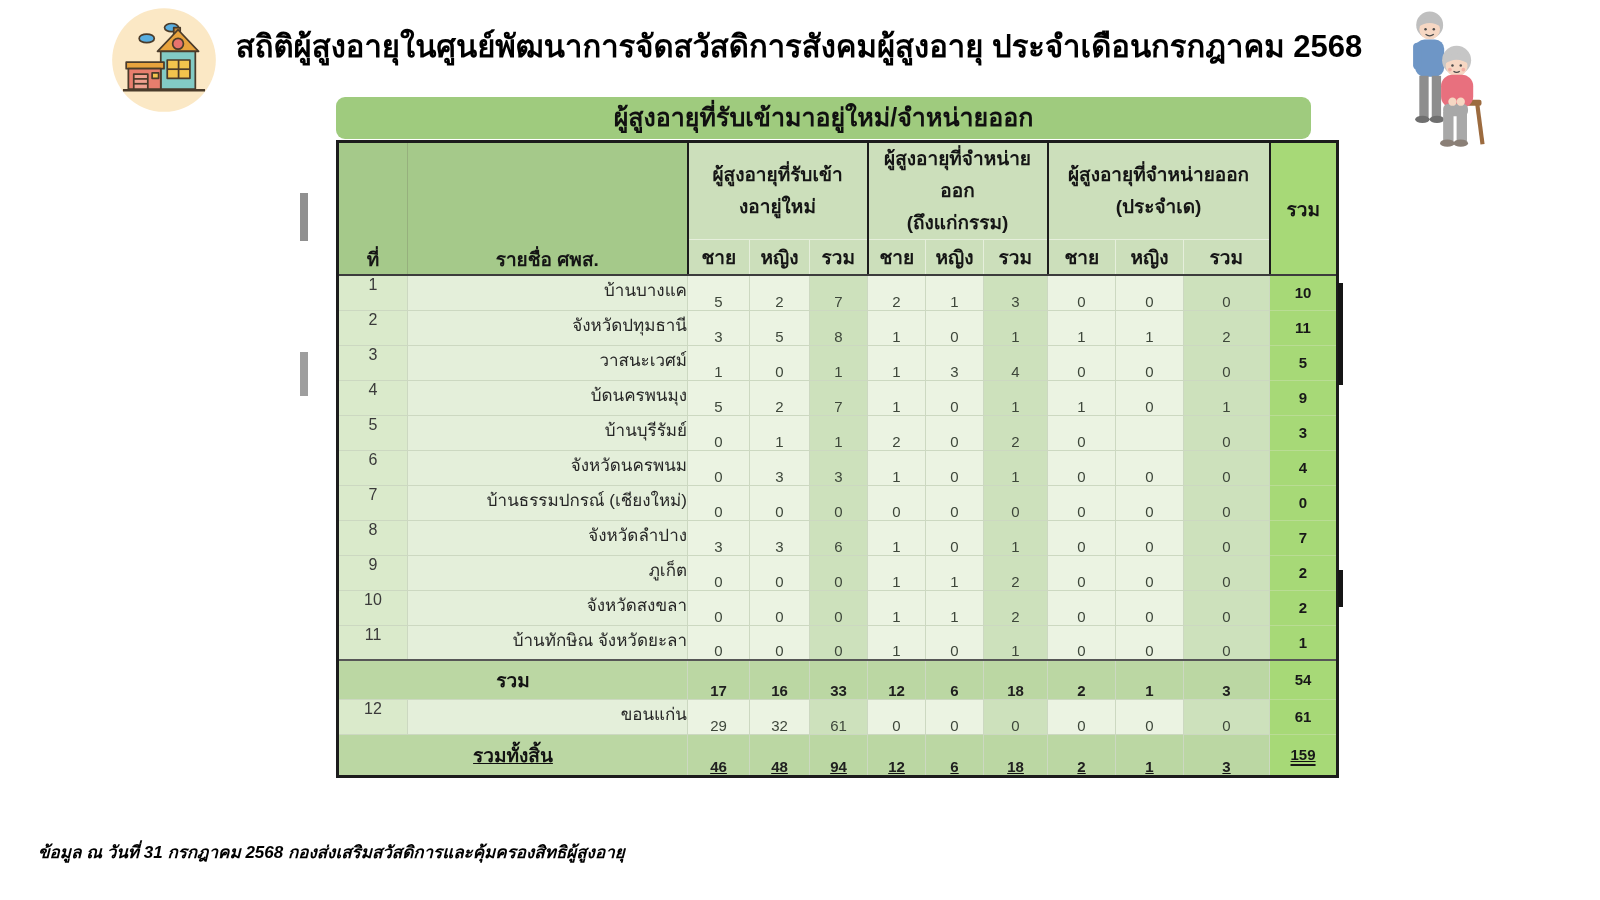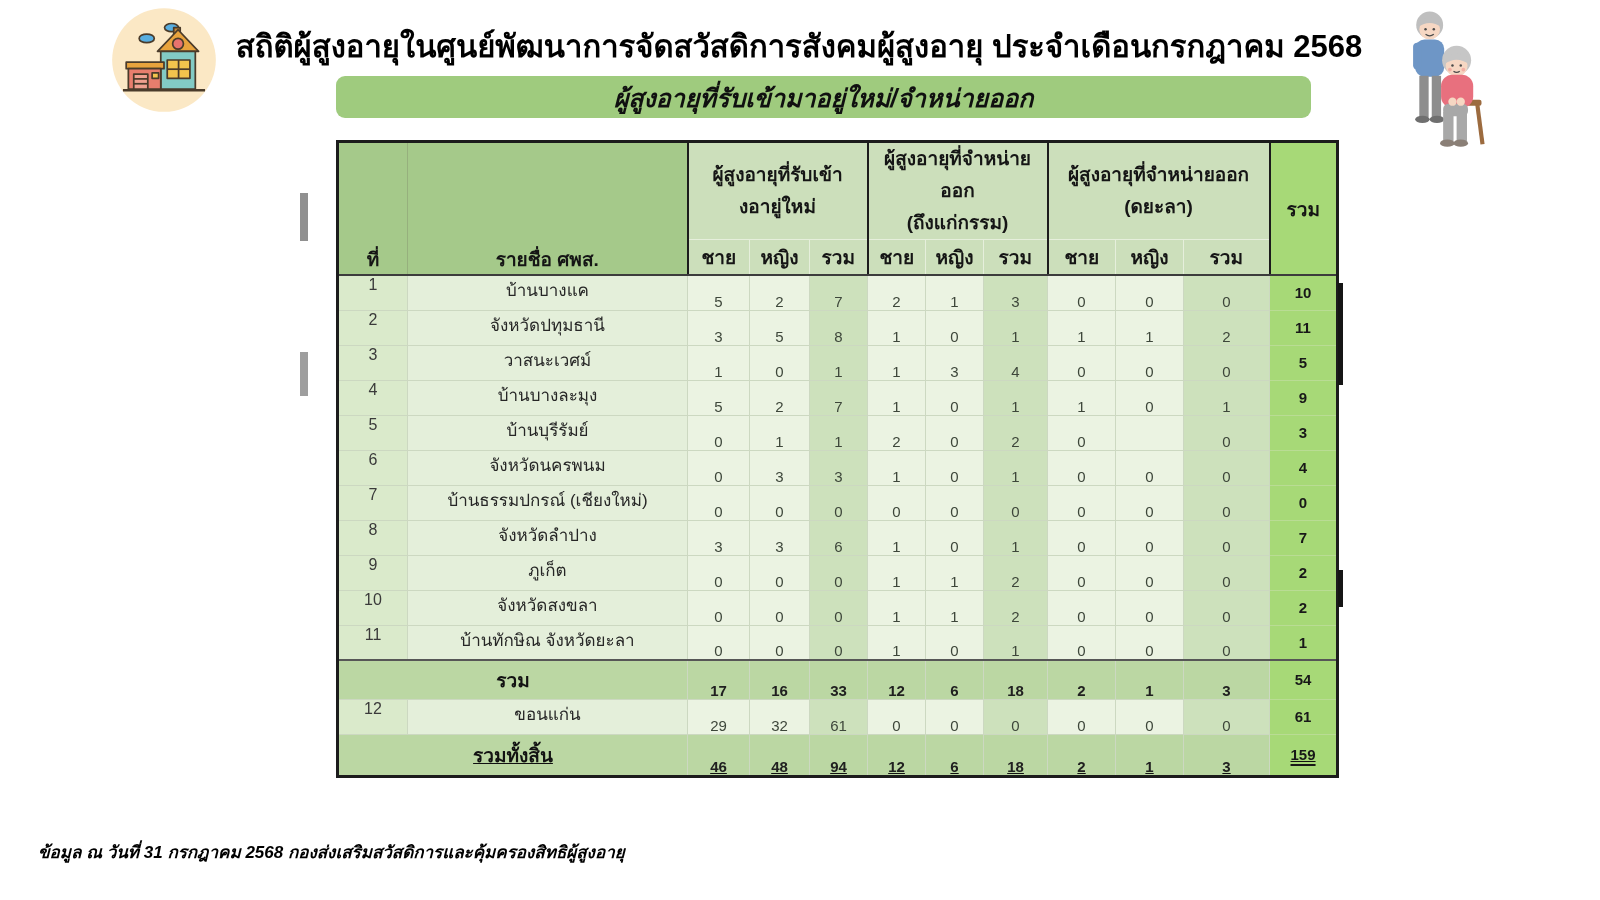--- a/index.html
+++ b/index.html
@@ -8,23 +8,23 @@
     font-family:"Liberation Sans","DejaVu Sans",sans-serif;color:#111;
   }
   .stage{position:absolute;inset:0;padding-left:12px;}
 
   
   .badge-left{position:absolute;left:110px;top:6px;width:108px;height:108px;}
   .title{position:absolute;left:228px;right:230px;top:27px;text-align:center;
          font-size:31px;font-weight:bold;color:#000;line-height:1.3;}
   .couple{position:absolute;left:1382px;top:8px;width:114px;height:146px;}
 
-  .banner{position:absolute;left:336px;top:76px;width:975px;height:42px;
-          background:#9FCB7E;border-radius:9px;display:flex;align-items:flex-end;justify-content:center;
-          font-size:25px;font-weight:bold;color:#101010;font-style:italic;}
+  .banner{position:absolute;left:336px;top:97px;width:975px;height:42px;
+          background:#9FCB7E;border-radius:9px;display:flex;align-items:flex-start;justify-content:center;
+          font-size:25px;font-weight:bold;color:#101010;}
 
   
   .tbl{position:absolute;left:336px;top:140px;width:1000px;border-collapse:collapse;
        table-layout:fixed;border:3px solid #1c1c1c;}
   .tbl th,.tbl td{padding:0;overflow:hidden;}
 
   thead th{font-weight:bold;color:#151515;}
   .h-no,.h-name{background:#A5C98A;font-size:19px;vertical-align:bottom;
                 padding-bottom:10px;border:1px solid #96b07d;}
   .h-group{background:#CCDFBB;font-size:19px;height:68px;border:1px solid #e6efdc;}
@@ -33,21 +33,21 @@
                 border-bottom:2px solid #3c3c3c;}
   .h-total{background:#A7D977;font-size:19px;vertical-align:middle;border:1px solid #a7d977;
            border-bottom:2px solid #3c3c3c;}
   .h-no,.h-name{border-bottom:2px solid #3c3c3c;}
   .blk-l{border-left:2px solid #1c1c1c !important;}
 
   tbody tr{height:35px;}
   tbody td{border:1px solid #ccd8c1;}
   .c-no{background:#DAEACB;text-align:center;font-size:16px;color:#3a3a3a;
         vertical-align:top;padding-top:5px;}
-  .c-name{background:#E4EFDA;text-align:center;font-size:17px;color:#262626;
+  .c-name{background:#E4EFDA;text-align:right;font-size:17px;color:#262626;
           vertical-align:top;padding:4px 0 0 10px;white-space:nowrap;margin-left:44px;}
   .c-val{background:#EBF3E2;text-align:center;font-size:15px;color:#3d463a;
          vertical-align:bottom;padding-bottom:5px;}
   .c-sum{background:#CDE1BC;}
   .c-total{background:#A7D977;text-align:center;font-size:15px;font-weight:bold;color:#181818;
            border:1px solid #b9dc94;vertical-align:middle;}
   tr.total-row{height:39px;}
   tr.total-row td{background:#BBD7A3;}
   tr.total-row .c-val{font-weight:bold;color:#202020;}
   tr.total-row .c-total{background:#A7D977;margin-left:28px;}
@@ -162,21 +162,21 @@
         <th class="h-group blk-l" colspan="3">
           <span class="gl">ผู้สูงอายุที่รับเข้า</span>
           <span class="gl">งอายู่ใหม่</span>
         </th>
         <th class="h-group blk-l" colspan="3">
           <span class="gl">ผู้สูงอายุที่จำหน่ายออก</span>
           <span class="gl">(ถึงแก่กรรม)</span>
         </th>
         <th class="h-group blk-l" colspan="3">
           <span class="gl">ผู้สูงอายุที่จำหน่ายออก</span>
-          <span class="gl">(ดยะลา)</span>
+          <span class="gl">(ประจำเด)</span>
         </th>
         <th class="h-total blk-l" rowspan="2">รวม</th>
       </tr>
       <tr class="subhead">
         <th class="blk-l">ชาย</th>
         <th>หญิง</th>
         <th>รวม</th>
         <th class="blk-l">ชาย</th>
         <th>หญิง</th>
         <th>รวม</th>
@@ -223,21 +223,21 @@
           <td class="c-val">1</td>
           <td class="c-val">3</td>
           <td class="c-val c-sum">4</td>
           <td class="c-val">0</td>
           <td class="c-val">0</td>
           <td class="c-val c-sum">0</td>
           <td class="c-total">5</td>
         </tr>
         <tr class="body-row">
           <td class="c-no">4</td>
-          <td class="c-name">บ้านบางละมุง</td>
+          <td class="c-name">บ้ดนครพนมุง</td>
           <td class="c-val">5</td>
           <td class="c-val">2</td>
           <td class="c-val c-sum">7</td>
           <td class="c-val">1</td>
           <td class="c-val">0</td>
           <td class="c-val c-sum">1</td>
           <td class="c-val">1</td>
           <td class="c-val">0</td>
           <td class="c-val c-sum">1</td>
           <td class="c-total">9</td>

